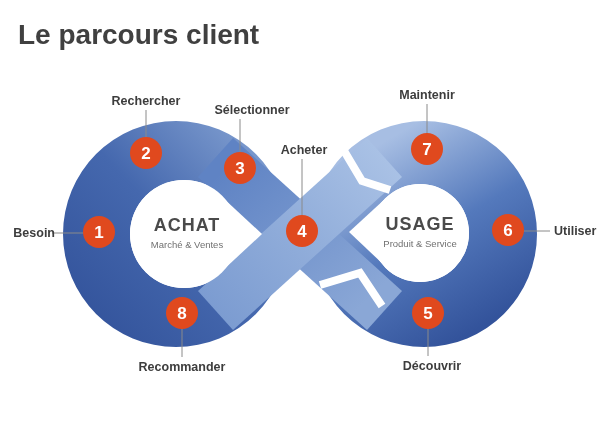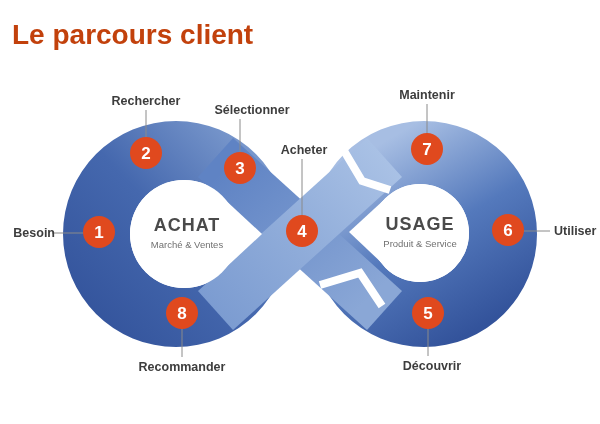--- a/index.html
+++ b/index.html
@@ -1,22 +1,22 @@
 <!DOCTYPE html>
 <html><head>
 <meta charset="utf-8">
 <style>
   html,body{margin:0;padding:0;background:#ffffff;}
   .stage{
     position:relative;width:600px;height:424px;background:#ffffff;
     font-family:"Liberation Sans",sans-serif;overflow:hidden;
   }
   .page-title{
-    position:absolute;left:12px;top:19px;margin:0;
-    font-size:28px;font-weight:bold;letter-spacing:0;color:#c2410c;
+    position:absolute;left:18px;top:19px;margin:0;
+    font-size:28px;font-weight:bold;letter-spacing:0;color:#404040;
   }
   svg{position:absolute;left:0;top:0;}
   .step-label{font-size:12.5px;font-weight:bold;fill:#3D3D3D;}
   .badge-num{font-size:17px;font-weight:bold;fill:#ffffff;}
   .loop-name{font-size:18px;font-weight:bold;fill:#4A4A4A;letter-spacing:1px;}
   .loop-sub{font-size:9.5px;fill:#707070;}
   .connector{stroke:#8A8A8A;stroke-width:1;fill:none;}
   .break-stripe{stroke:#ffffff;stroke-width:8;fill:none;stroke-linejoin:miter;stroke-linecap:butt;}
 </style>
 </head>

